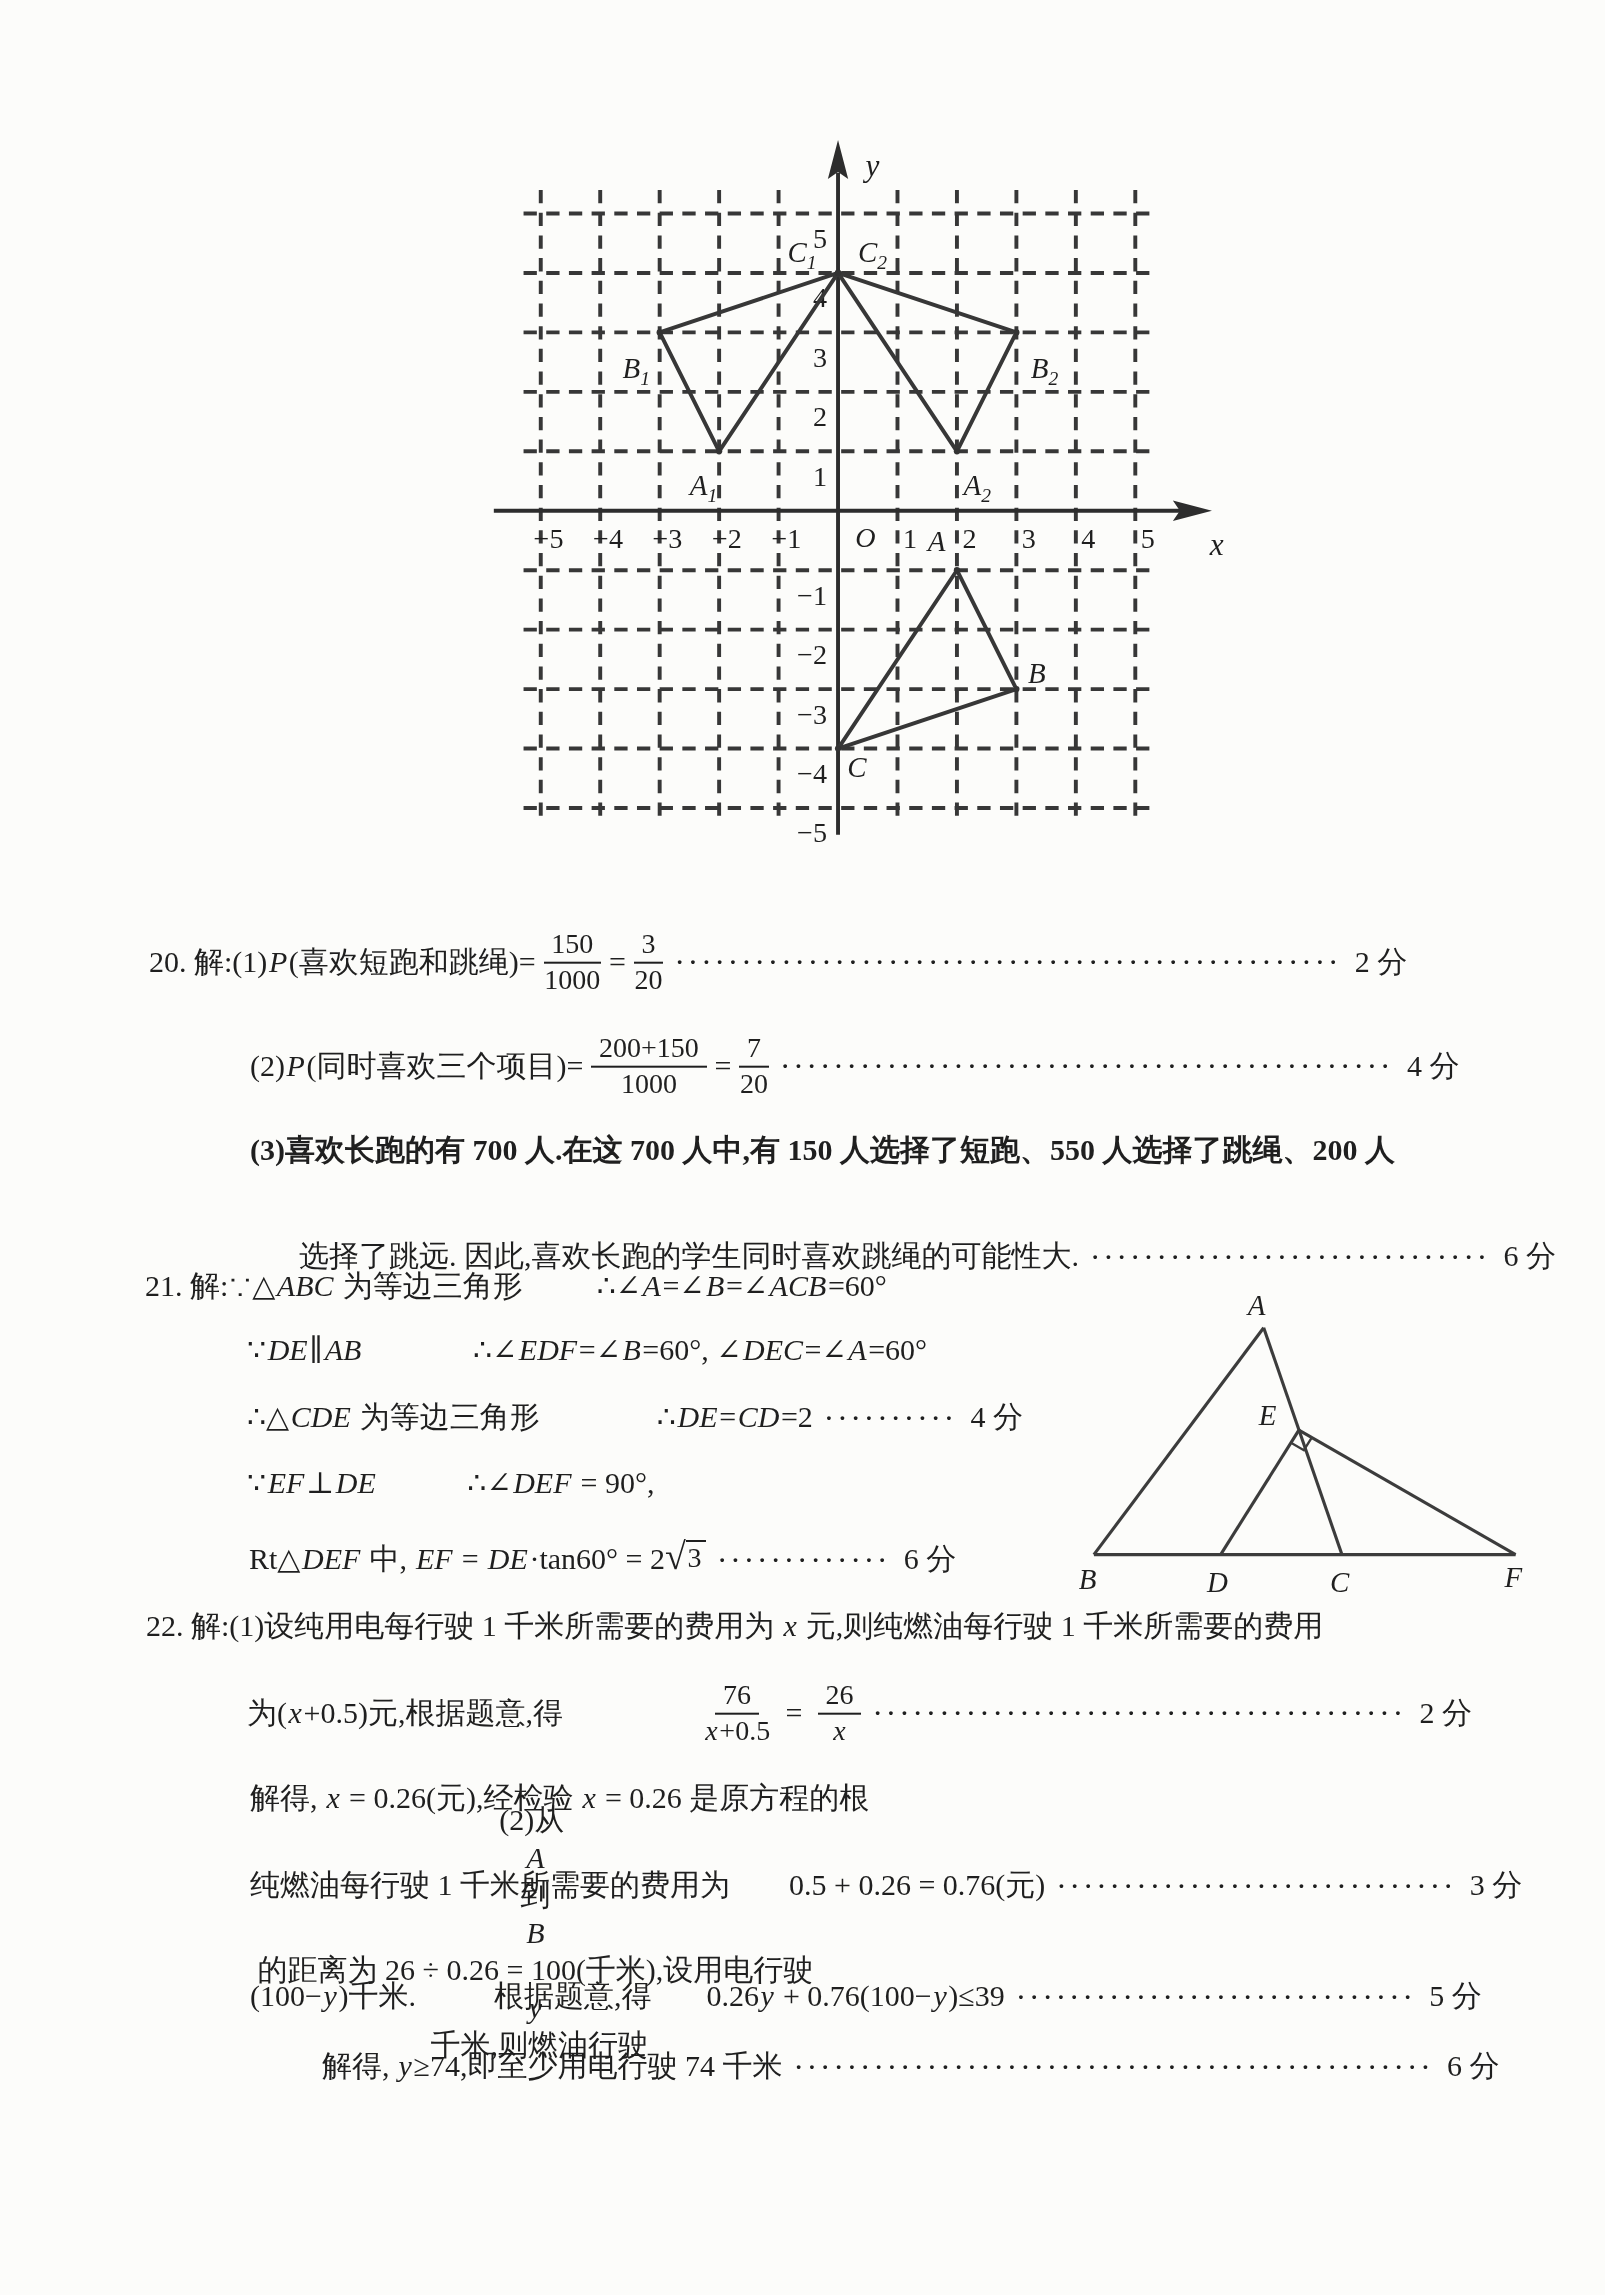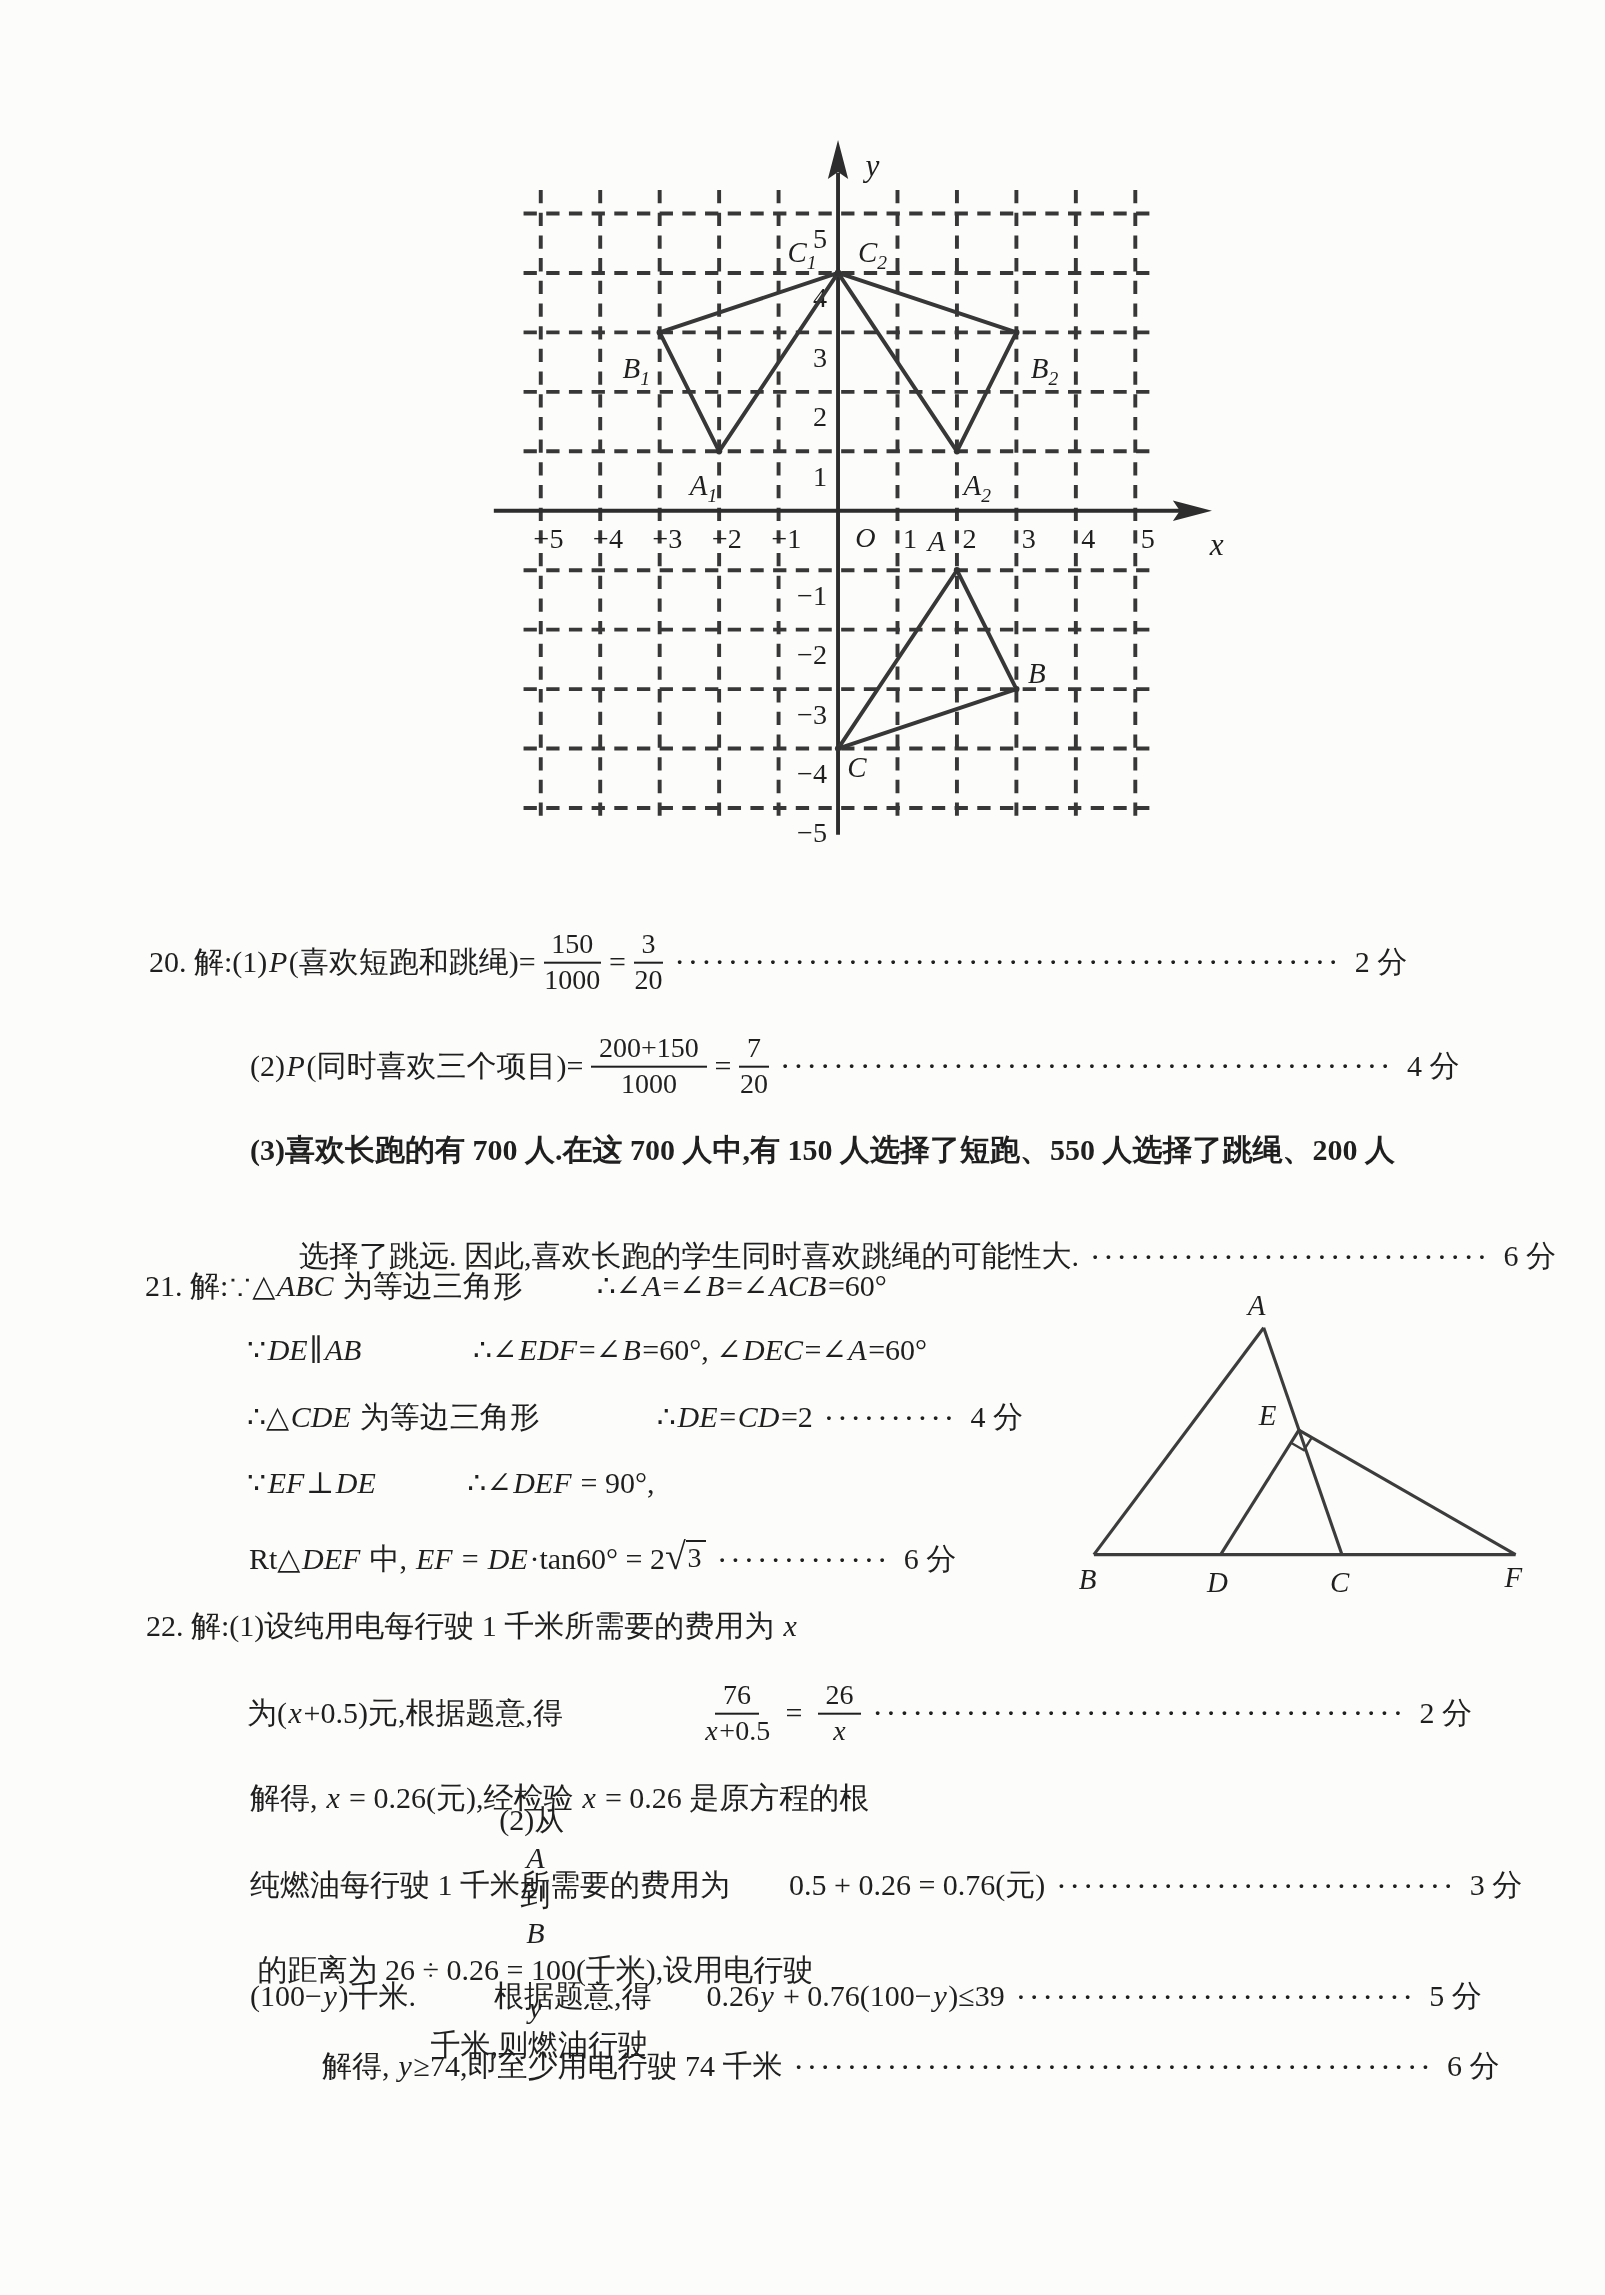--- a/index.html
+++ b/index.html
@@ -124,21 +124,21 @@
     </svg>
 <div class="line" style="left: 149px; top: 961px;"><span class="seg-text">20. 解:(1)</span><span class="seg-it">P</span><span class="seg-text">(喜欢短跑和跳绳)=</span><span class="frac"><span class="fn"><span class="seg-text">150</span></span><span class="fd"><span class="seg-text">1000</span></span></span><span class="seg-text">=</span><span class="frac"><span class="fn"><span class="seg-text">3</span></span><span class="fd"><span class="seg-text">20</span></span></span><span class="dots">··················································</span><span class="seg-text"> 2 分</span></div>
     <div class="line" style="left: 250px; top: 1065px;"><span class="seg-text">(2)</span><span class="seg-it">P</span><span class="seg-text">(同时喜欢三个项目)=</span><span class="frac"><span class="fn"><span class="seg-text">200+150</span></span><span class="fd"><span class="seg-text">1000</span></span></span><span class="seg-text">=</span><span class="frac"><span class="fn"><span class="seg-text">7</span></span><span class="fd"><span class="seg-text">20</span></span></span><span class="dots">··············································</span><span class="seg-text"> 4 分</span></div>
     <div class="line" style="left: 250px; top: 1150px; font-weight: bold;"><span class="seg-text">(3)喜欢长跑的有 700 人.在这 700 人中,有 150 人选择了短跑、550 人选择了跳绳、200 人</span></div>
     <div class="line" style="left: 299px; top: 1217px; margin-top: 39px;"><span class="seg-text">选择了跳远. 因此,喜欢长跑的学生同时喜欢跳绳的可能性大. </span><span class="dots">······························</span><span class="seg-text"> 6 分</span></div>
     <div class="line" style="left: 145px; top: 1286px;"><span class="seg-text">21. 解:∵△</span><span class="seg-it">ABC</span><span class="seg-text"> 为等边三角形</span><span class="gap" style="width: 74px;"></span><span class="seg-text">∴∠</span><span class="seg-it">A</span><span class="seg-text">=∠</span><span class="seg-it">B</span><span class="seg-text">=∠</span><span class="seg-it">ACB</span><span class="seg-text">=60°</span></div>
     <div class="line" style="left: 247px; top: 1350px;"><span class="seg-text">∵</span><span class="seg-it">DE</span><span class="seg-text">∥</span><span class="seg-it">AB</span><span class="gap" style="width: 110px;"></span><span class="seg-text">∴∠</span><span class="seg-it">EDF</span><span class="seg-text">=∠</span><span class="seg-it">B</span><span class="seg-text">=60°, ∠</span><span class="seg-it">DEC</span><span class="seg-text">=∠</span><span class="seg-it">A</span><span class="seg-text">=60°</span></div>
     <div class="line" style="left: 247px; top: 1417px;"><span class="seg-text">∴△</span><span class="seg-it">CDE</span><span class="seg-text"> 为等边三角形</span><span class="gap" style="width: 117px;"></span><span class="seg-text">∴</span><span class="seg-it">DE</span><span class="seg-text">=</span><span class="seg-it">CD</span><span class="seg-text">=2 </span><span class="dots">··········</span><span class="seg-text"> 4 分</span></div>
     <div class="line" style="left: 247px; top: 1483px;"><span class="seg-text">∵</span><span class="seg-it">EF</span><span class="seg-text">⊥</span><span class="seg-it">DE</span><span class="gap" style="width: 90px;"></span><span class="seg-text">∴∠</span><span class="seg-it">DEF</span><span class="seg-text"> = 90°,</span></div>
     <div class="line" style="left: 249px; top: 1559px;"><span class="seg-text">Rt△</span><span class="seg-it">DEF</span><span class="seg-text"> 中, </span><span class="seg-it">EF</span><span class="seg-text"> = </span><span class="seg-it">DE</span><span class="seg-text">·tan60° = 2</span><span class="sqrt"><span class="sgn">√</span><span class="rad">3</span></span><span class="seg-text"> </span><span class="dots">·············</span><span class="seg-text"> 6 分</span></div>
-    <div class="line" style="left: 146px; top: 1626px;"><span class="seg-text">22. 解:(1)设纯用电每行驶 1 千米所需要的费用为 </span><span class="seg-it">x</span></div>
+    <div class="line" style="left: 146px; top: 1626px;"><span class="seg-text">22. 解:(1)设纯用电每行驶 1 千米所需要的费用为 </span><span class="seg-it">x</span><span class="seg-text"> 元,则纯燃油每行驶 1 千米所需要的费用</span></div>
     <div class="line" style="left: 247px; top: 1712px;"><span class="seg-text">为(</span><span class="seg-it">x</span><span class="seg-text">+0.5)元,根据题意,得</span><span class="gap" style="width: 133px;"></span><span class="frac"><span class="fn"><span class="seg-text">76</span></span><span class="fd"><span class="seg-it">x</span><span class="seg-text">+0.5</span></span></span><span class="seg-text"> = </span><span class="frac"><span class="fn"><span class="seg-text">26</span></span><span class="fd"><span class="seg-it">x</span></span></span><span class="dots">········································</span><span class="seg-text"> 2 分</span></div>
     <div class="line" style="left: 250px; top: 1798px;"><span class="seg-text">解得, </span><span class="seg-it">x</span><span class="seg-text"> = 0.26(元),经检验 </span><span class="seg-it">x</span><span class="seg-text"> = 0.26 是原方程的根</span></div>
     <div class="line" style="left: 250px; top: 1865px; margin-top: 20px;"><span class="seg-text">纯燃油每行驶 1 千米所需要的费用为</span><span class="gap" style="width: 59px;"></span><span class="seg-text">0.5 + 0.26 = 0.76(元) </span><span class="dots">······························</span><span class="seg-text"> 3 分</span></div>
     <div class="line" style="left: 250px; top: 1932px; flex-direction: column;"><span class="seg-text">(2)从 </span><span class="seg-it">A</span><span class="seg-text"> 到 </span><span class="seg-it">B</span><span class="seg-text"> 的距离为 26 ÷ 0.26 = 100(千米),设用电行驶 </span><span class="seg-it">y</span><span class="seg-text"> 千米,则燃油行驶</span></div>
     <div class="line" style="left: 250px; top: 1996px;"><span class="seg-text">(100−</span><span class="seg-it">y</span><span class="seg-text">)千米.</span><span class="gap" style="width: 78px;"></span><span class="seg-text">根据题意,得</span><span class="gap" style="width: 55px;"></span><span class="seg-text">0.26</span><span class="seg-it">y</span><span class="seg-text"> + 0.76(100−</span><span class="seg-it">y</span><span class="seg-text">)≤39 </span><span class="dots">······························</span><span class="seg-text"> 5 分</span></div>
     <div class="line" style="left: 322px; top: 2066px;"><span class="seg-text">解得, </span><span class="seg-it">y</span><span class="seg-text">≥74,即至少用电行驶 74 千米 </span><span class="dots">················································</span><span class="seg-text"> 6 分</span></div>
   </div>
 
 
 </body></html>

